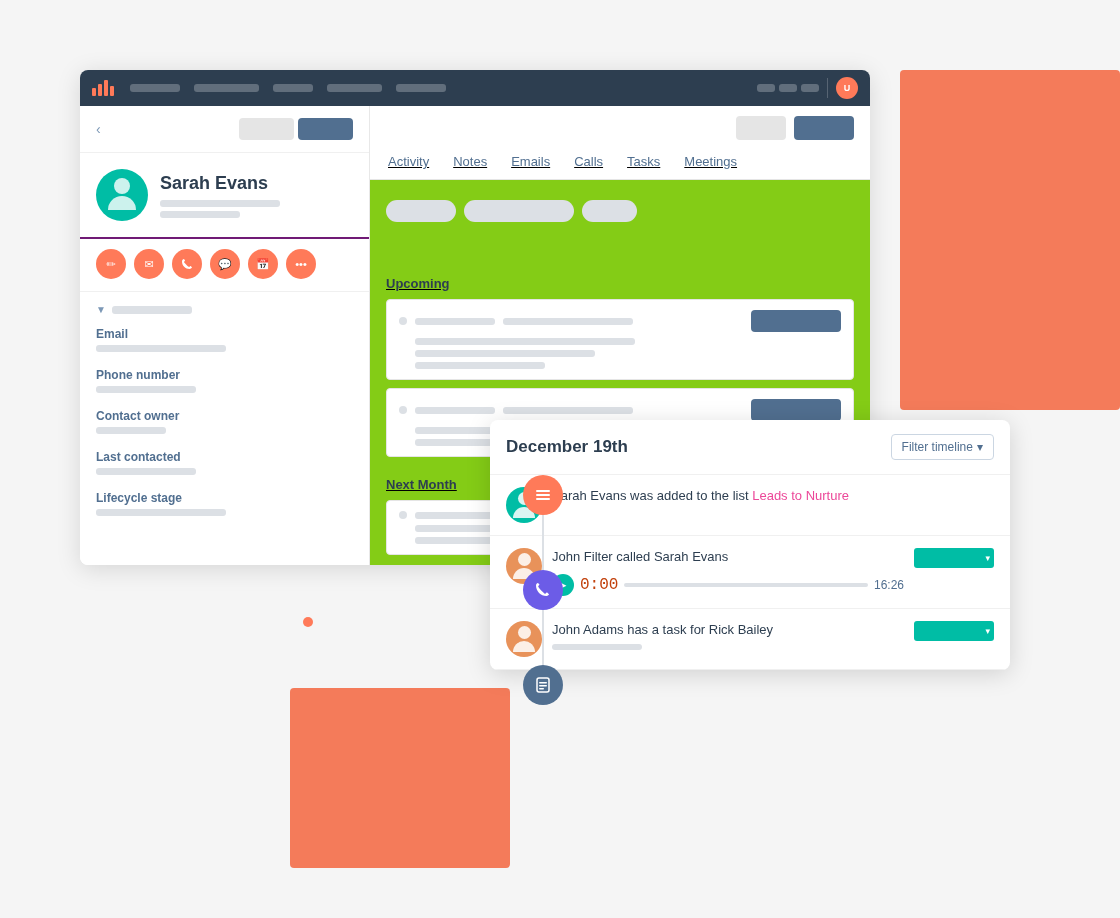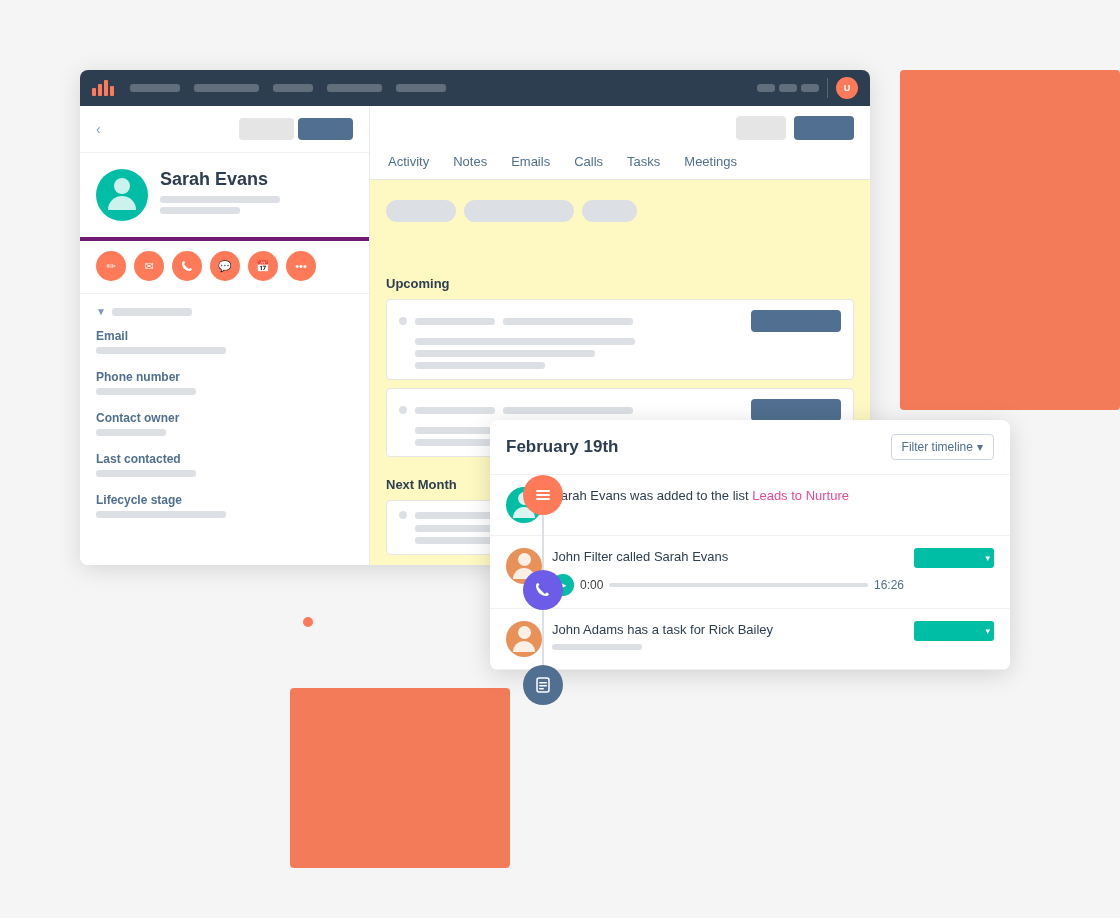--- a/index.html
+++ b/index.html
@@ -158,23 +158,23 @@
       background: #e5e5e5;
       border-radius: 4px;
     }
     .action-btn-placeholder.active {
       background: #516f90;
     }
 
     .contact-info {
       padding: 16px;
       display: flex;
-      align-items: flex-start;
+      align-items: center;
       gap: 12px;
-      border-bottom: 4px solid #701a75;
+      border-bottom: 2px solid #701a75;
     }
     .avatar-circle {
       width: 52px;
       height: 52px;
       border-radius: 50%;
       background: #00bda5;
       overflow: hidden;
       flex-shrink: 0;
       display: flex;
       align-items: center;
@@ -272,22 +272,23 @@
       background: #dce0e5;
       border-radius: 3px;
       width: 100px;
     }
     .property-value-placeholder.wide { width: 130px; }
     .property-value-placeholder.short { width: 70px; }
 
     
     .main-panel {
       flex: 1;
-      background: #fef9c3;
+      background: #84cc16;
       overflow: hidden;
+      text-decoration: underline;
     }
 
     .main-panel-header {
       background: #fff;
       padding: 10px 16px 0;
       border-bottom: 1px solid #e5e5e5;
     }
     .top-buttons {
       display: flex;
       justify-content: flex-end;
@@ -530,23 +531,24 @@
       background: #00bda5;
       display: flex;
       align-items: center;
       justify-content: center;
       color: white;
       font-size: 9px;
       cursor: pointer;
       flex-shrink: 0;
     }
     .time-start {
-      font-size: 12px;
-      color: #404040;
+      font-size: 16px;
+      color: #c2410c;
       white-space: nowrap;
+      font-family: Liberation Mono, monospace;
     }
     .progress-bar-container {
       flex: 1;
       height: 4px;
       background: #dce0e5;
       border-radius: 2px;
       position: relative;
     }
     .progress-bar-fill {
       position: absolute;
@@ -805,21 +807,21 @@
       <rect x="3" y="2" width="12" height="14" rx="2" fill="none" stroke="white" stroke-width="1.5"></rect>
       <rect x="5" y="6" width="8" height="1.5" rx="0.75" fill="white"></rect>
       <rect x="5" y="9" width="8" height="1.5" rx="0.75" fill="white"></rect>
       <rect x="5" y="12" width="5" height="1.5" rx="0.75" fill="white"></rect>
     </svg>
   </div>
 </div>
 
 <div class="timeline-panel">
   <div class="timeline-header">
-    <span class="timeline-date">February 19th</span>
+    <span class="timeline-date">December 19th</span>
     <button class="filter-timeline-btn">
       <span>Filter timeline</span>
       <span>▾</span>
     </button>
   </div>
 
   <div class="timeline-events">
 
     <div class="timeline-event">
       <div class="event-content">

